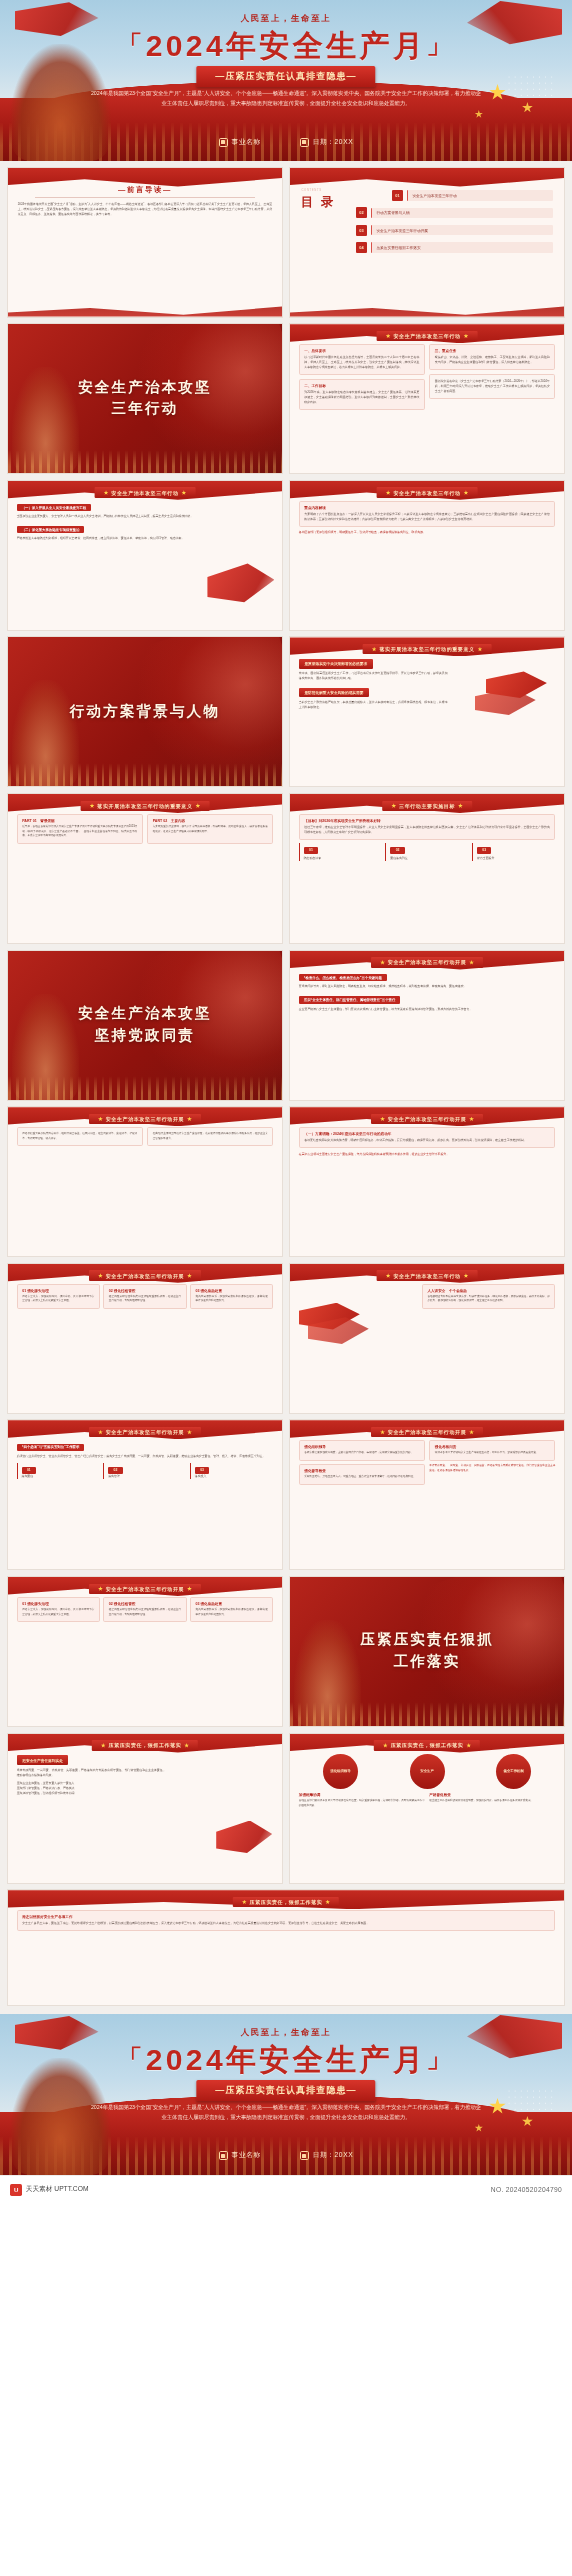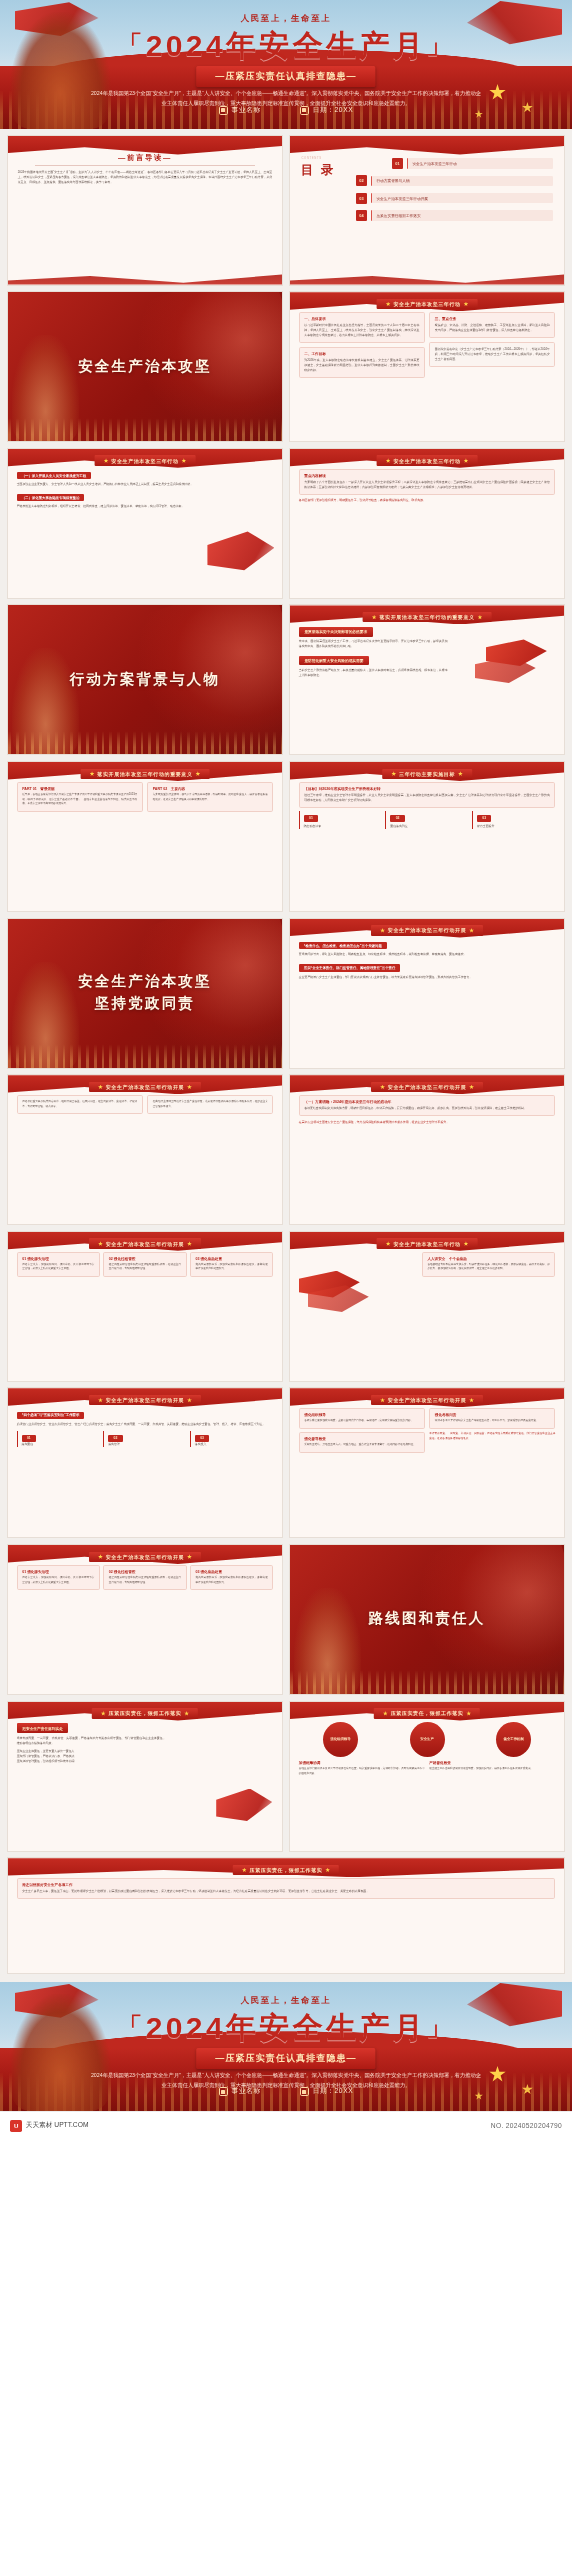--- a/index.html
+++ b/index.html
@@ -13,21 +13,21 @@
   .page {
     width: 572px;
     background: #f5f2ef;
     padding: 0 0 0 0;
     position: relative;
   }
 
   
   .hero {
     width: 572px;
-    height: 129px;
+    height: 161px;
     position: relative;
     overflow: hidden;
     background: linear-gradient(180deg, #9fc7dd 0%, #bcd7e5 35%, #d8e3e8 60%, #b4271f 62%, #8e1612 100%);
   }
   .hero .sky {
     position: absolute; inset: 0;
     background: linear-gradient(180deg,#a8cde2 0%, #c3dceb 40%, #dfe9ee 66%, #e9eef0 72%);
   }
   .hero .redband {
     position: absolute; left: 0; right: 0; bottom: 0; height: 63px;
@@ -360,20 +360,21 @@
         </div>
       </div>
     </div>
 
     <div class="slide tslide">
       <div class="silk"></div>
       <div class="lionT"></div>
       <div class="skyline"></div>
       <div class="ttitle">
         <span>安全生产治本攻坚</span>
+        <span class="ln2">三年行动</span>
       </div>
     </div>
 
     <div class="slide">
       <div class="s-topwave"></div>
       <div class="s-head">
         <i class="st"></i>
         <span>安全生产治本攻坚三年行动</span>
         <i class="st"></i>
       </div>
@@ -700,21 +701,22 @@
           </div>
         </div>
       </div>
     </div>
 
     <div class="slide tslide">
       <div class="silk"></div>
       <div class="lionT"></div>
       <div class="skyline"></div>
       <div class="ttitle">
-        <span>路线图和责任人</span>
+        <span>压紧压实责任狠抓</span>
+        <span class="ln2">工作落实</span>
       </div>
     </div>
 
     <div class="slide">
       <div class="s-topwave"></div>
       <div class="s-head">
         <i class="st"></i>
         <span>压紧压实责任，狠抓工作落实</span>
         <i class="st"></i>
       </div>

